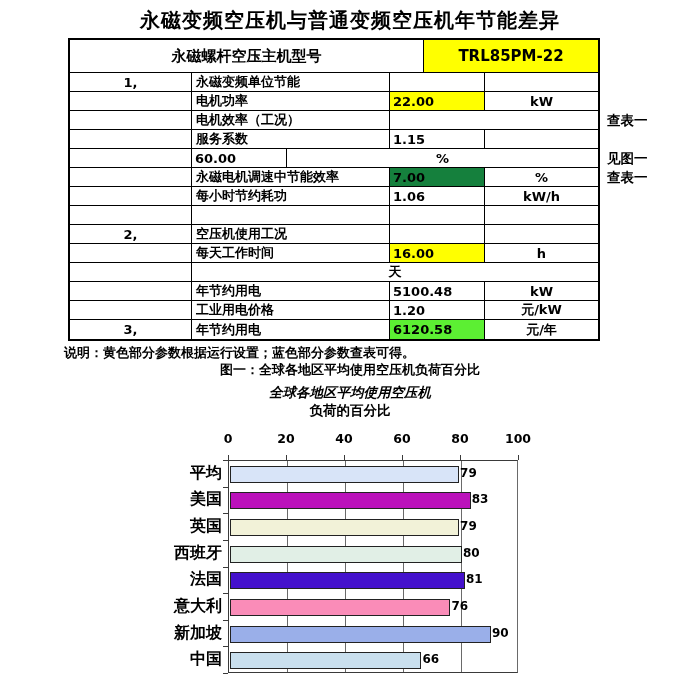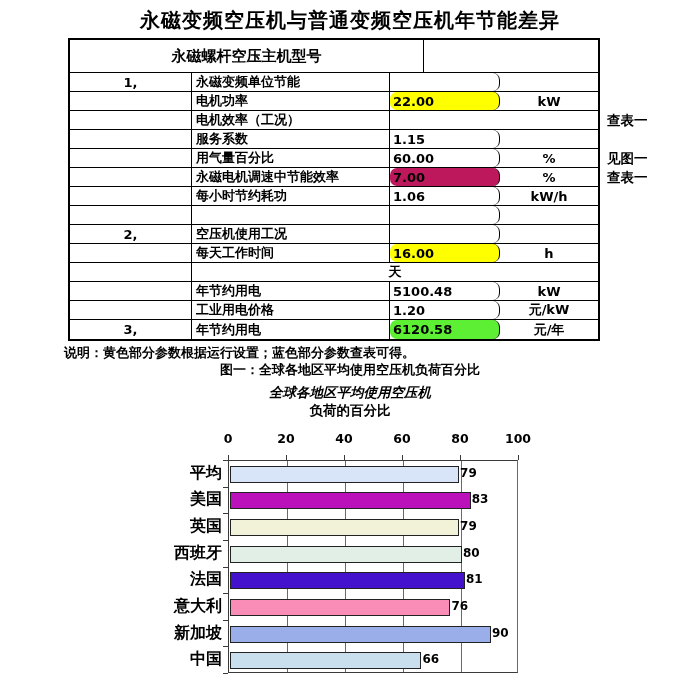--- a/index.html
+++ b/index.html
@@ -40,21 +40,21 @@
   }
   .trow { display:flex; height:19px; border-bottom:1px solid #000; }
   .trow:last-child { border-bottom:none; }
   .tcell {
     font-size:13px; font-weight:bold;
     display:flex; align-items:center;
     overflow:hidden; white-space:nowrap;
   }
   .c-num   { width:122px; border-right:1px solid #000; justify-content:center; }
   .c-label { width:198px; border-right:1px solid #000; padding-left:4px; }
-  .c-value { width:110px; border-right:1px solid #000; padding-left:3px;border-radius:7px; }
+  .c-value { width:95px; border-right:1px solid #000; padding-left:3px; }
   .c-unit  { flex:1; justify-content:center; }
 
   
   .side-note {
     position:absolute; left:607px; width:62px; height:19px;
     font-size:13.5px; font-weight:bold; line-height:19px;
   }
 
   
   #note-text { left:64px; top:344px; font-size:13px; font-weight:bold; }
@@ -93,20 +93,21 @@
   }
 </style>
 </head>
 <body>
 
 <div id="page-title" class="abs">永磁变频空压机与普通变频空压机年节能差异</div>
 
 <div id="calc-table" class="abs">
   <div class="header-row">
     <div class="h-left">永磁螺杆空压主机型号</div>
+    <div class="h-right" id="model-cell" style="background: rgb(255, 255, 0);">TRL85PM-22</div>
   </div>
   <div id="rows">
       <div class="trow">
         <div class="tcell c-num">1,</div>
         <div class="tcell c-label">永磁变频单位节能</div>
         <div class="tcell c-value" style="background: transparent;"></div>
         <div class="tcell c-unit"></div>
       </div>
       <div class="trow">
         <div class="tcell c-num"></div>
@@ -121,28 +122,27 @@
         <div class="tcell c-unit"></div>
       </div>
       <div class="trow">
         <div class="tcell c-num"></div>
         <div class="tcell c-label">服务系数</div>
         <div class="tcell c-value" style="background: transparent;">1.15</div>
         <div class="tcell c-unit"></div>
       </div>
       <div class="trow">
         <div class="tcell c-num"></div>
-        <div class="tcell c-label">用气量百分比</div>
         <div class="tcell c-value" style="background: transparent;">60.00</div>
         <div class="tcell c-unit">%</div>
       </div>
       <div class="trow">
         <div class="tcell c-num"></div>
         <div class="tcell c-label">永磁电机调速中节能效率</div>
-        <div class="tcell c-value" style="background: #be185d; text-align: center;">7.00</div>
+        <div class="tcell c-value" style="background: #15803d; text-align: center;">7.00</div>
         <div class="tcell c-unit">%</div>
       </div>
       <div class="trow">
         <div class="tcell c-num"></div>
         <div class="tcell c-label">每小时节约耗功</div>
         <div class="tcell c-value" style="background: transparent;">1.06</div>
         <div class="tcell c-unit">kW/h</div>
       </div>
       <div class="trow">
         <div class="tcell c-num"></div>

